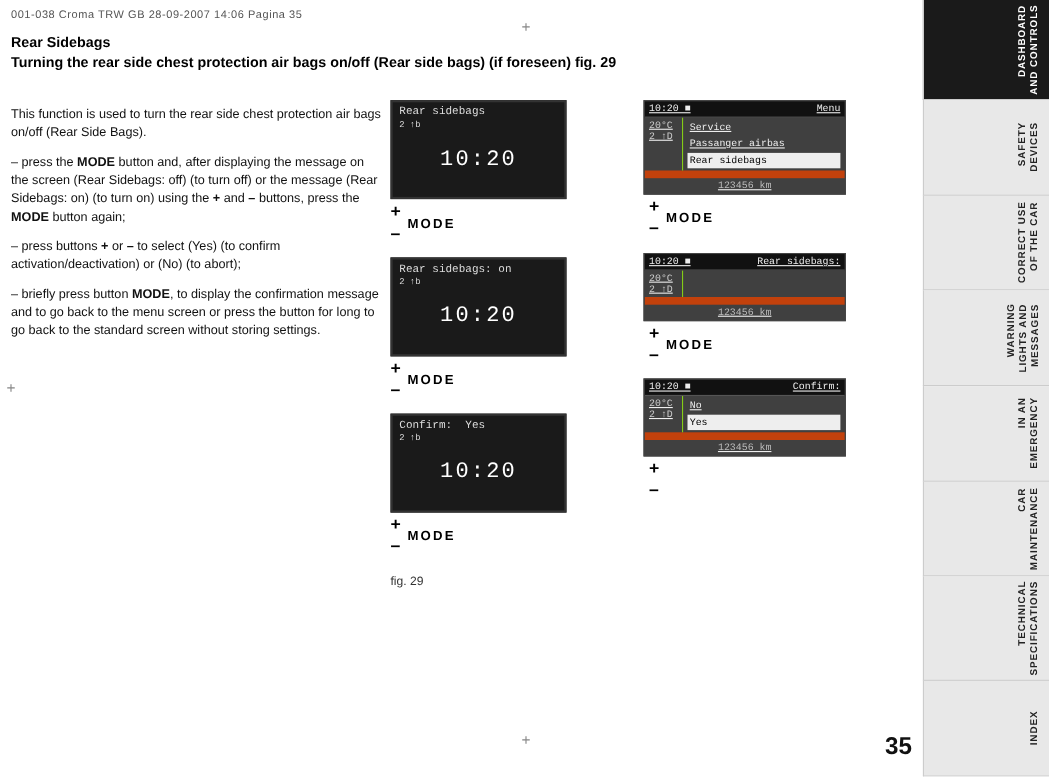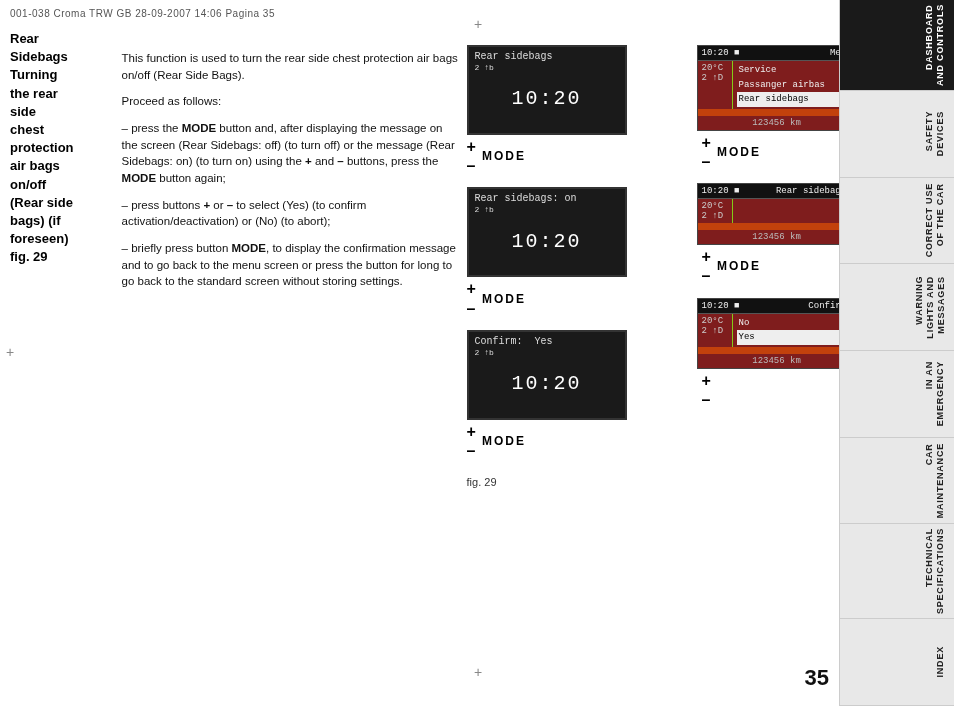--- a/index.html
+++ b/index.html
@@ -24,22 +24,21 @@
     }
 
     
     .main-content {
       position: absolute;
       top: 30px;
       left: 10px;
       right: 120px;
       bottom: 20px;
       display: flex;
-      flex-direction: row;
-      gap: 48px;
+      flex-direction: column;
     }
 
     
     .title-section {
       margin-bottom: 10px;
     }
 
     .title-section h2 {
       font-size: 13px;
       font-weight: bold;
@@ -116,27 +115,28 @@
     .screen-display .screen-time {
       font-size: 20px;
       font-weight: normal;
       color: #fff;
       letter-spacing: 2px;
       text-align: center;
     }
 
     
     .right-screen {
-      background: #7f1d1d;
+      background: #404040;
       color: #eee;
-      width: 160px;
+      width: 184px;
       border: 1.5px solid #444;
       font-family: 'Courier New', monospace;
       font-size: 9.5px;
       overflow: hidden;
+      text-decoration: underline;
     }
 
     .right-screen .rs-header {
       background: #111;
       display: flex;
       justify-content: space-between;
       padding: 2px 4px;
       font-size: 9px;
       border-bottom: 1px solid #555;
     }
@@ -322,21 +322,20 @@
       <span>Rear Sidebags</span><br>
       <span>Turning the rear side chest protection air bags on/off (Rear side bags) (if foreseen) fig. 29</span>
     </h2>
   </div>
 
   <div class="content-columns">
 
     <div class="left-column">
       <div class="body-text">
         <p>This function is used to turn the rear side chest protection air bags on/off (Rear Side Bags).</p>
-        <p>Proceed as follows:</p>
         <p>– press the <strong>MODE</strong> button and, after displaying the message on the screen (Rear Sidebags: off) (to turn off) or the message (Rear Sidebags: on) (to turn on) using the <strong>+</strong> and <strong>–</strong> buttons, press the <strong>MODE</strong> button again;</p>
         <p>– press buttons <strong>+</strong> or <strong>–</strong> to select (Yes) (to confirm activation/deactivation) or (No) (to abort);</p>
         <p>– briefly press button <strong>MODE</strong>, to display the confirmation message and to go back to the menu screen or press the button for long to go back to the standard screen without storing settings.</p>
       </div>
     </div>
 
     <div class="center-column">
 
       <div class="unit-with-controls">
         <div class="screen-display">

